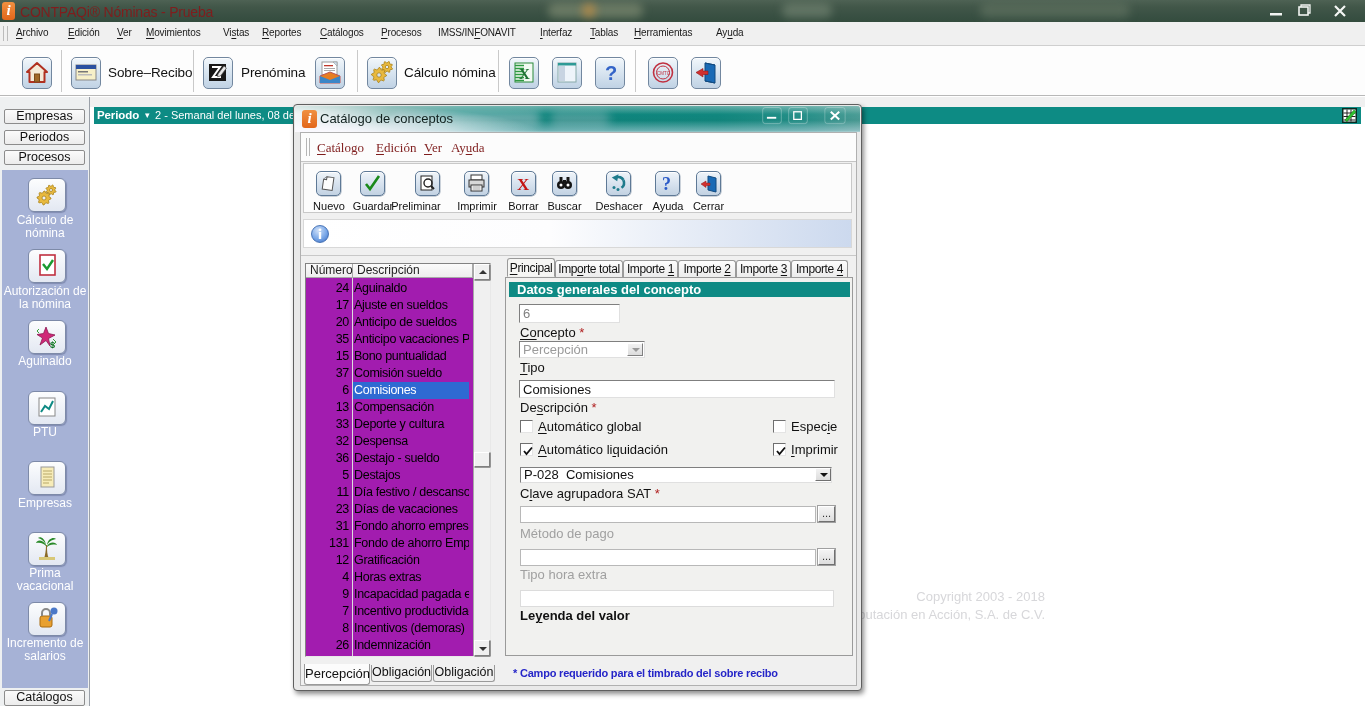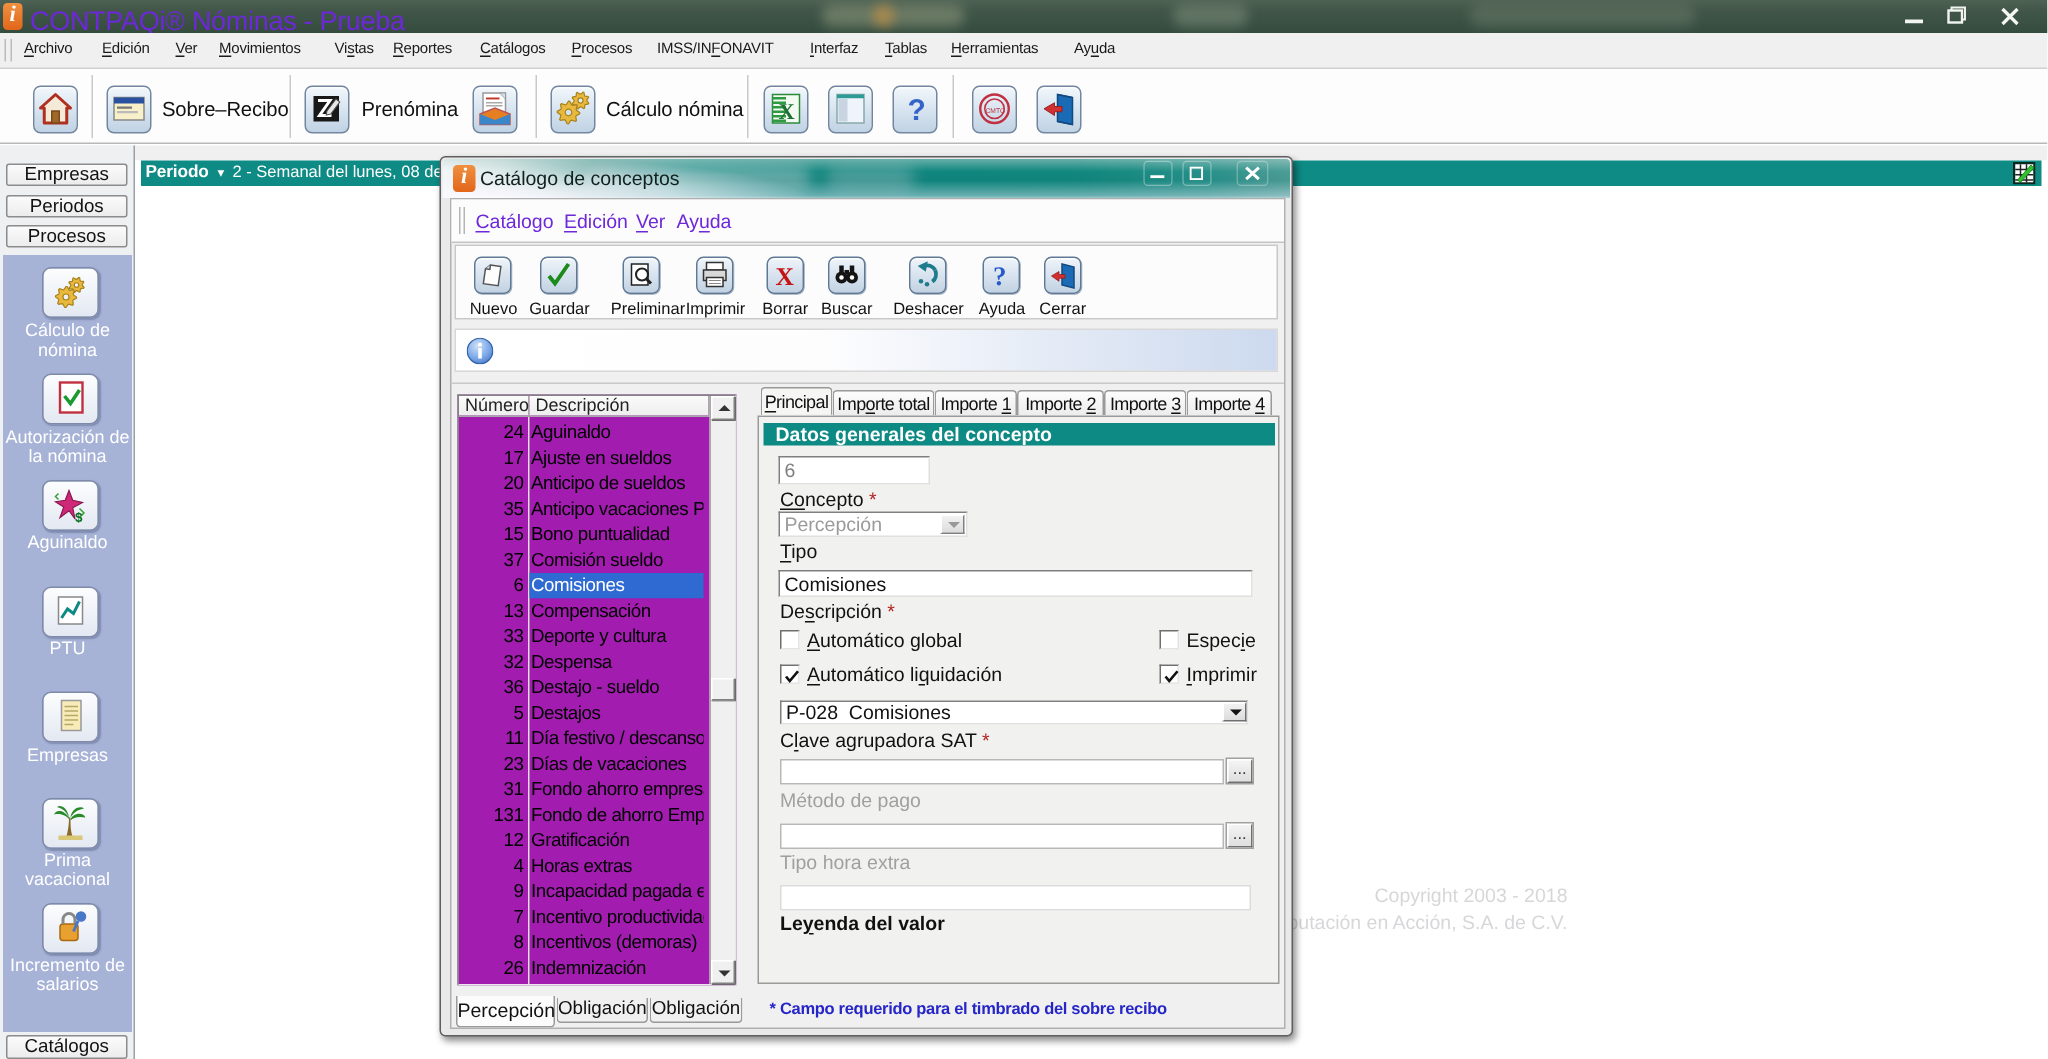--- a/index.html
+++ b/index.html
@@ -7,21 +7,21 @@
 body { position:relative; font-family:"Liberation Sans", sans-serif; background:#fff; font-size:13px; }
 .abs { position:absolute; }
 u { text-decoration:underline; text-underline-offset:2px; }
 
 #titlebar { left:0; top:0; width:1365px; height:22px;
   background:linear-gradient(180deg,#4e6254 0%,#425749 30%,#395043 70%,#344c3e 100%); }
 #titlebar .blob { position:absolute; top:3px; height:15px; border-radius:7px; filter:blur(4px); }
 #ticon { left:2px; top:2px; width:13px; height:18px; border-radius:3px;
   background:linear-gradient(180deg,#f09040,#e2661a); color:#fff; font-weight:bold; font-style:italic;
   font-family:"Liberation Serif",serif; font-size:15px; text-align:center; line-height:17px; }
-#ttext { left:20px; top:4px; color:#6d28d9; font-size:18px; letter-spacing:-0.2px; }
+#ttext { left:20px; top:4px; color:#7f1d1d; font-size:14px; letter-spacing:-0.2px; }
 .winbtn { position:absolute; top:0; height:22px; color:#f4f6f4; text-align:center; }
 
 #menubar { left:0; top:22px; width:1365px; height:24px; background:#f0f0f0; border-bottom:1px solid #cfcfcf; color:#1a1a1a; }
 #menubar .grip { position:absolute; left:3px; top:4px; width:5px; height:15px;
   border-left:1px solid #bbb; border-right:1px solid #bbb; }
 .mi { position:absolute; top:5px; font-size:10px; letter-spacing:-0.15px; }
 
 #toolbar { left:0; top:46px; width:1365px; height:50px; background:#fdfdfd; border-bottom:1px solid #b8b8b8; }
 .tbtn { position:absolute; top:11px; width:30px; height:32px; border:1px solid #72879f; border-radius:5px;
   background:linear-gradient(180deg,#f2f7fb 0%,#dae6f1 45%,#c0d2e4 100%); box-shadow:inset 0 1px 0 rgba(255,255,255,.8); }
@@ -48,21 +48,21 @@
 #dtitle:after { content:""; position:absolute; left:0; top:0; width:100%; height:100%; border-radius:3px 3px 0 0;
   background:radial-gradient(ellipse 55% 160% at 6% 105%, rgba(252,250,255,.95) 0%, rgba(252,250,255,.55) 40%, rgba(255,255,255,0) 68%),linear-gradient(180deg,rgba(190,215,212,.5) 0%,rgba(255,255,255,0) 32%,rgba(0,40,40,.04) 55%,rgba(235,235,250,.4) 94%,rgba(245,245,255,.6) 100%); }
 #dicon { position:absolute; left:8px; top:5px; width:15px; height:18px; border-radius:3px; z-index:2;
   background:linear-gradient(180deg,#f09040,#e2661a); color:#fff; font-weight:bold; font-style:italic;
   font-family:"Liberation Serif",serif; font-size:15px; text-align:center; line-height:17px; }
 #dttext2 { position:absolute; left:26px; top:6px; font-size:13px; color:#10201e; z-index:2; }
 #dcontent { position:absolute; left:6px; top:27px; width:557px; height:554px; background:#f0f0f0; border:1px solid #b0b0b0; }
 
 #dmenu { position:absolute; left:7px; top:28px; width:555px; height:29px; background:#fcfcfc; border-bottom:1px solid #c4c4c4; }
 #dmenu .grip { position:absolute; left:5px; top:5px; width:4px; height:18px; border-left:1px solid #b5b5b5; border-right:1px solid #b5b5b5; }
-.dmi { position:absolute; top:7px; font-size:13px; color:#6d28d9; }
+.dmi { position:absolute; top:7px; font-size:13px; color:#7f1d1d;font-family:Liberation Serif, serif; }
 #dtools { position:absolute; left:9px; top:58px; width:549px; height:50px; background:#fcfcfc; border:1px solid #c8c8c8; }
 .dbtn { position:absolute; top:7px; width:25px; height:25px; border:1px solid #5e7996; border-radius:5px;
   background:linear-gradient(180deg,#eff4f9 0%,#d8e3ef 50%,#c2d2e2 100%); box-shadow:inset 0 1px 0 rgba(255,255,255,.9), 0.5px 0.5px 0 #9aa8b8; }
 .dlabel { position:absolute; top:36px; font-size:11px; color:#111; transform:translateX(-50%); white-space:nowrap; }
 #dinfo { position:absolute; left:9px; top:114px; width:549px; height:29px; border:1px solid #d8d8d8;
   background:linear-gradient(90deg,#ffffff 0%,#fdfdfe 45%,#ccd9ee 100%); }
 #dsep { position:absolute; left:7px; top:150px; width:555px; height:1px; background:#c8c8c8; }
 
 #dlist { position:absolute; left:11px; top:158px; width:186px; height:394px; background:#a21caf; border:1px solid #828282; border-bottom-color:#e8e8e8; border-right-color:#e8e8e8; }
 .lhead { position:absolute; top:0; height:14px; background:linear-gradient(180deg,#fbfbfb,#ededed); border-right:1px solid #a8a8a8; border-bottom:1px solid #a8a8a8; font-size:12px; color:#222; padding:0 4px; line-height:13px; }
@@ -323,21 +323,21 @@
         </svg>
 </div>
 <div class="dlabel" style="left:69px">Guardar</div>
 <div class="dbtn" style="left:111px">
 <svg width="23" height="23" viewBox="0 0 23 23">
           <rect x="5" y="4" width="11" height="14" fill="#fff" stroke="#222"></rect>
           <circle cx="12" cy="11" r="4" fill="none" stroke="#222" stroke-width="1.4"></circle>
           <path d="M15 14 L18 17" stroke="#222" stroke-width="2"></path>
         </svg>
 </div>
-<div class="dlabel" style="left:128px">Preliminar</div>
+<div class="dlabel" style="left:112px">Preliminar</div>
 <div class="dbtn" style="left:160px">
 <svg width="23" height="23" viewBox="0 0 23 23">
           <rect x="6" y="3" width="11" height="5" fill="#fff" stroke="#333"></rect>
           <rect x="4" y="8" width="15" height="7" fill="#d8d8d8" stroke="#333"></rect>
           <rect x="6" y="13" width="11" height="6" fill="#fff" stroke="#333"></rect>
           <path d="M7.5 15 h8 M7.5 17 h8" stroke="#888" stroke-width=".8"></path>
         </svg>
 </div>
 <div class="dlabel" style="left:173px">Imprimir</div>
 <div class="dbtn" style="left:207px">

